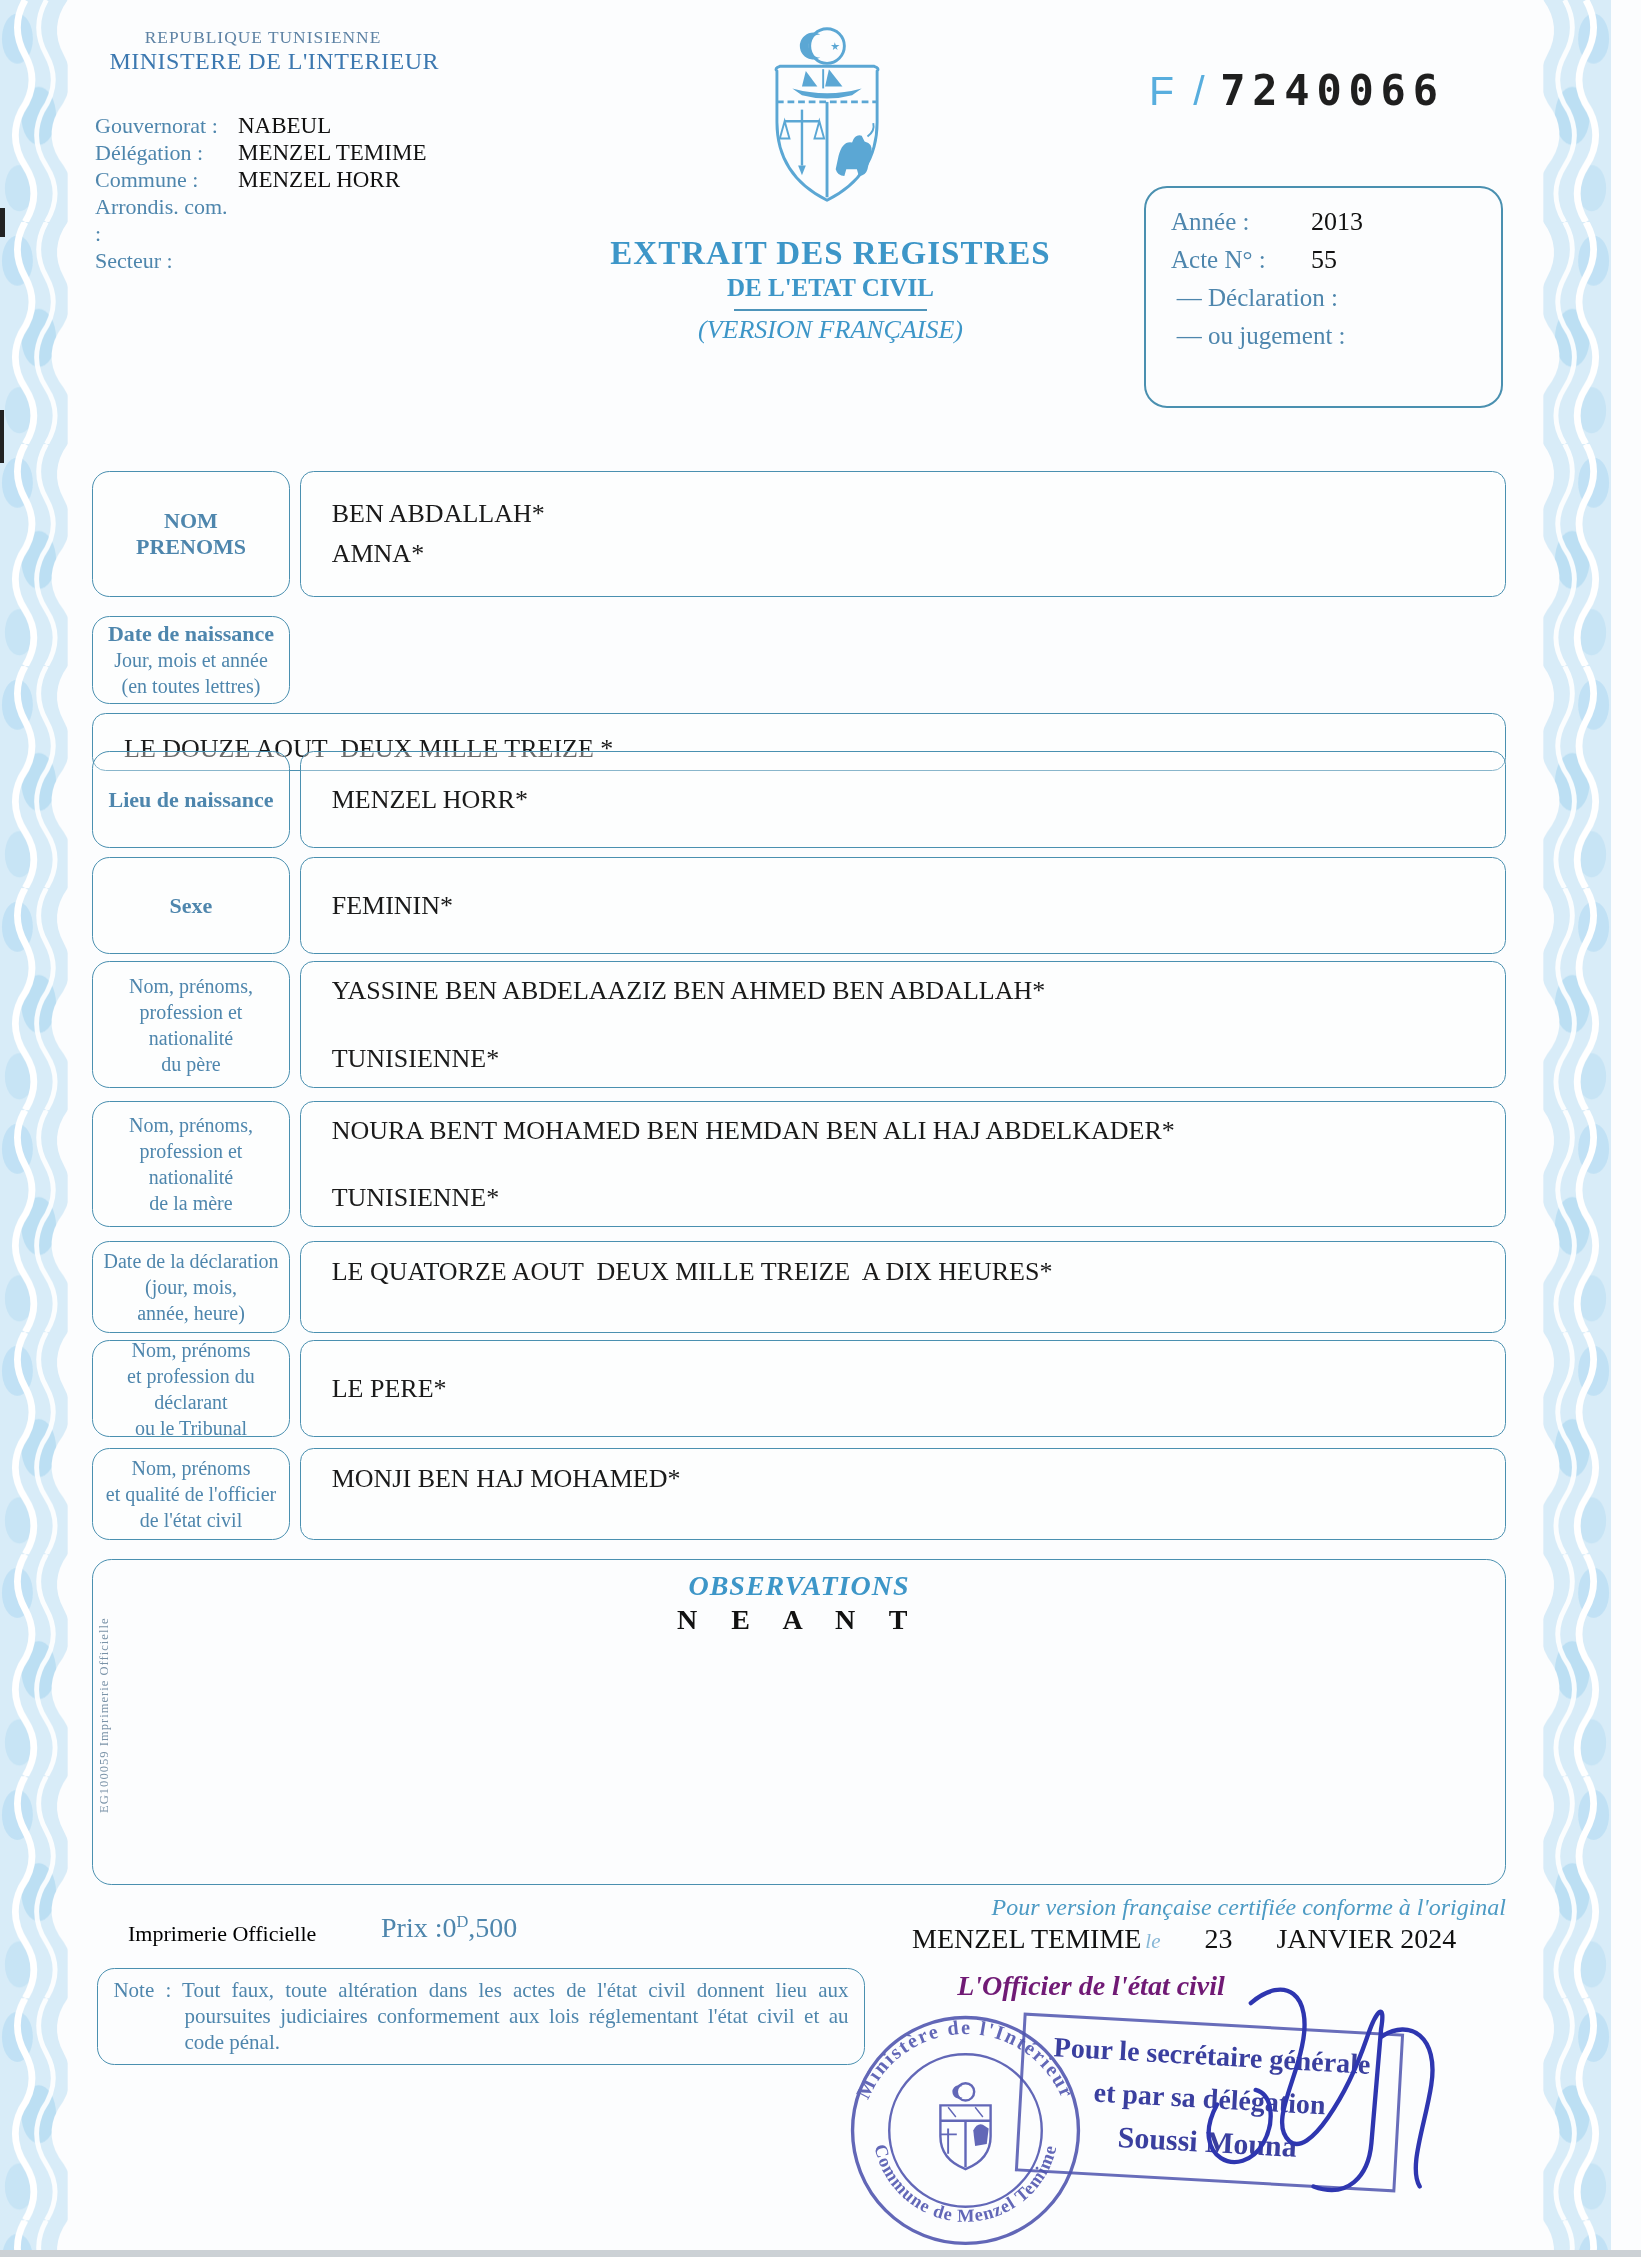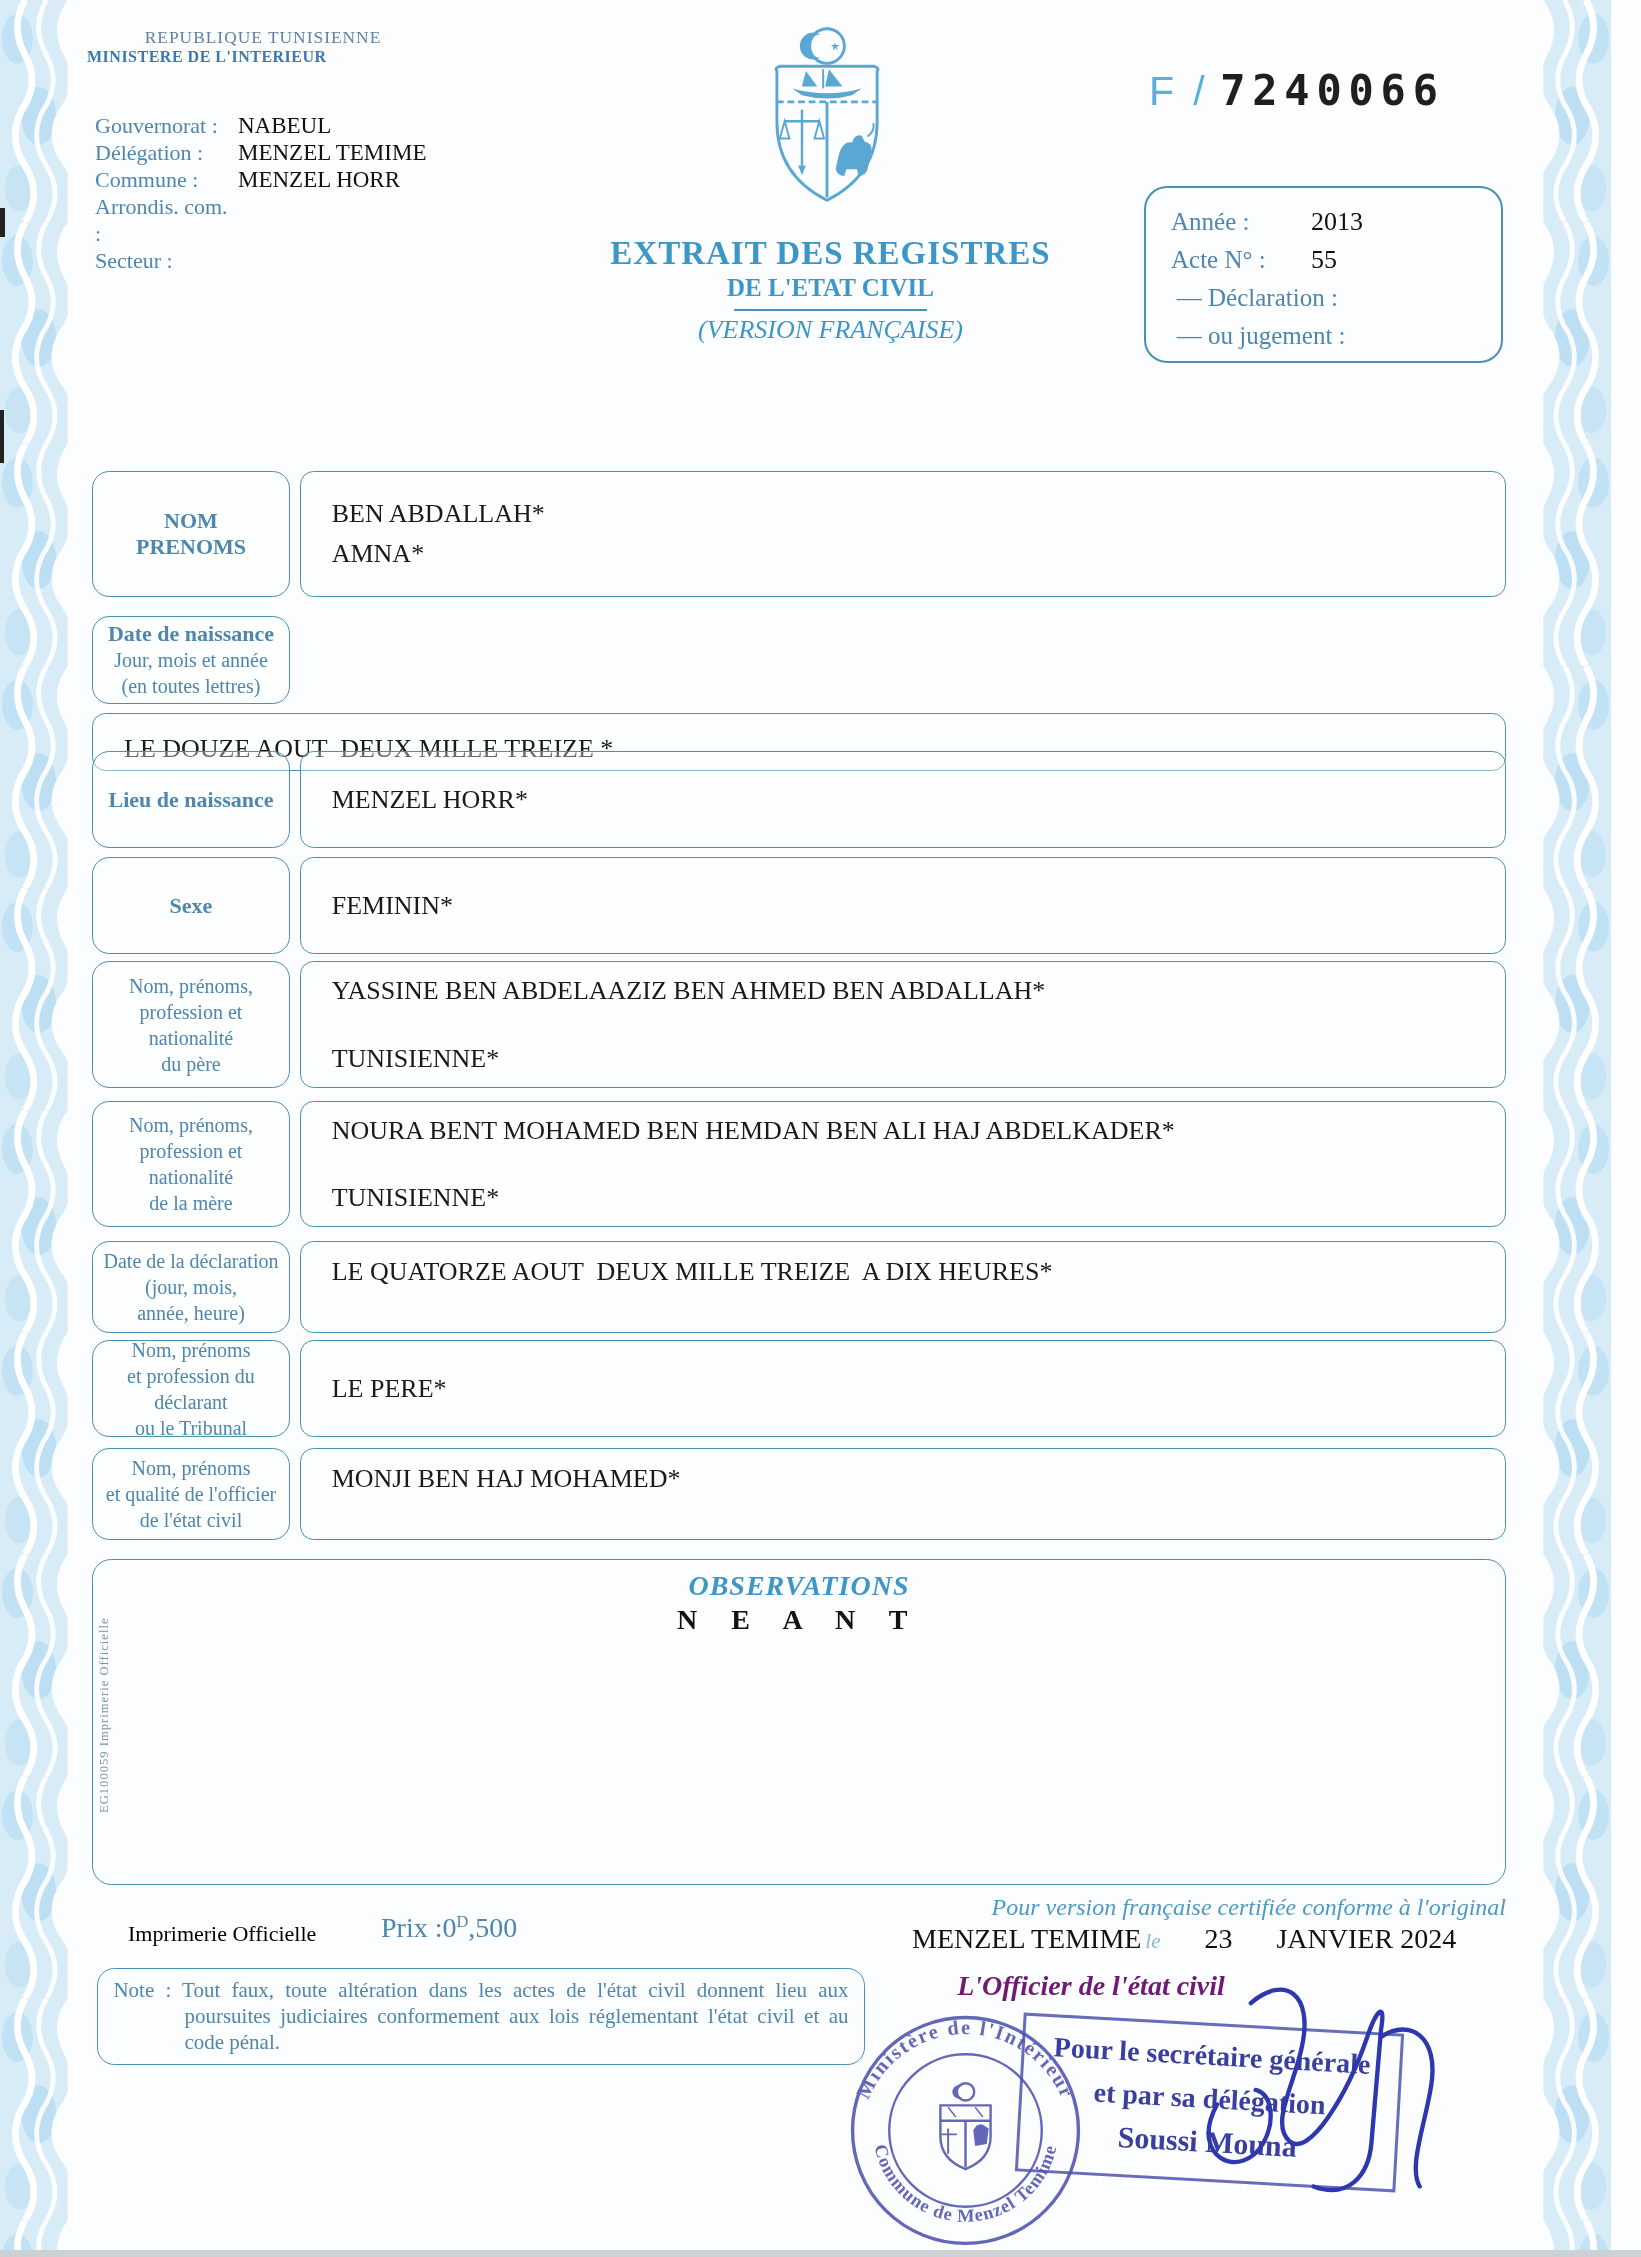--- a/index.html
+++ b/index.html
@@ -5,31 +5,31 @@
   html,body{margin:0;padding:0;background:#e8e8e8;}
   #page{position:relative;width:1641px;height:2257px;background:#fcfdfe;overflow:hidden;
         font-family:"Liberation Serif",serif;color:#1a1a1a;}
   .abs{position:absolute;}
   .pre{white-space:pre;}
   
   .band{position:absolute;top:0;height:2257px;width:87px;z-index:0;}
   .band.right{transform:scaleX(-1);}
   
   .republic{left:87px;top:27px;width:352px;text-align:center;font-size:17.4px;letter-spacing:1px;color:#5d82a4;}
-  .ministry{left:87px;top:48px;width:352px;text-align:left;font-size:16px;font-weight:bold;letter-spacing:0.5px;color:#3c78b0;}
+  .ministry{left:87px;top:48px;width:352px;text-align:right;font-size:24px;font-weight:normal;letter-spacing:0.5px;color:#3c78b0;}
   .serial{left:1149px;top:66px;}
   .serial .pfx{font-family:"Liberation Sans",sans-serif;font-size:41px;color:#58aede;letter-spacing:3.9px;}
   .serial .num{font-family:"DejaVu Sans Mono",monospace;font-size:42px;font-weight:bold;color:#1f1f1f;letter-spacing:6.8px;margin-left:11.6px;}
   
   .locfields{left:95px;top:112px;font-size:22px;line-height:27px;}
   .locfields .row{display:flex;}
   .locfields .l{width:143px;color:#4e86ad;}
   .locfields .v{color:#111;font-size:23px;}
   
-  .actbox{left:1144px;top:186px;width:359px;height:177px;border:2.4px solid #4a90b0;border-radius:23px;
+  .actbox{left:1144px;top:186px;width:359px;height:222px;border:2.4px solid #4a90b0;border-radius:23px;
           box-sizing:border-box;padding:15.4px 0 0 25px;font-size:25px;line-height:38px;color:#4e86ad;}
   .actbox .line{display:flex;}
   .actbox .al{width:140px;}
   .actbox .av{color:#111;font-size:26px;}
   .actbox .dash{margin-left:5.8px;}
   
   .titleblock{left:541px;top:235px;width:579px;text-align:center;color:#3d96c8;}
   .t1{font-size:33px;font-weight:bold;letter-spacing:1px;}
   .t2{font-size:25px;font-weight:bold;margin-top:1.9px;}
   .trule{width:193px;height:0;border-top:2.9px solid #4d94ba;margin:6.8px auto 4.8px auto;}

